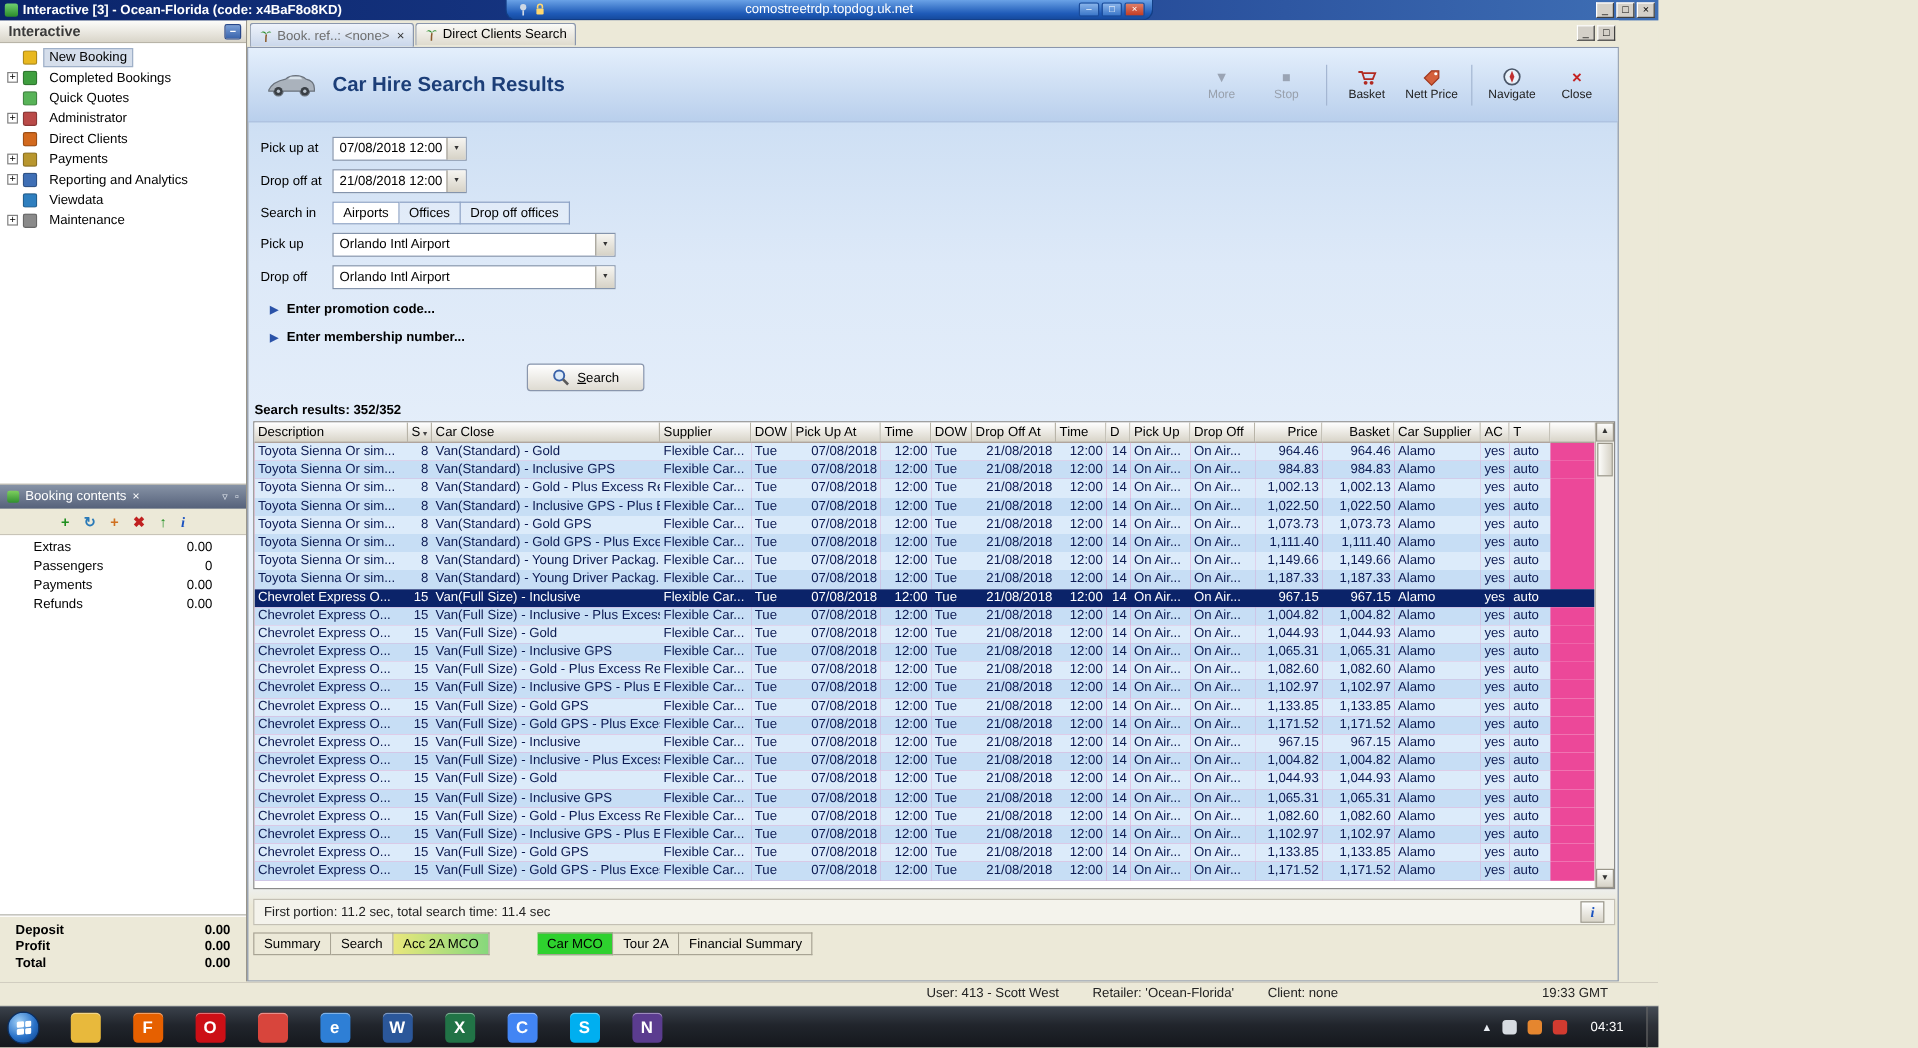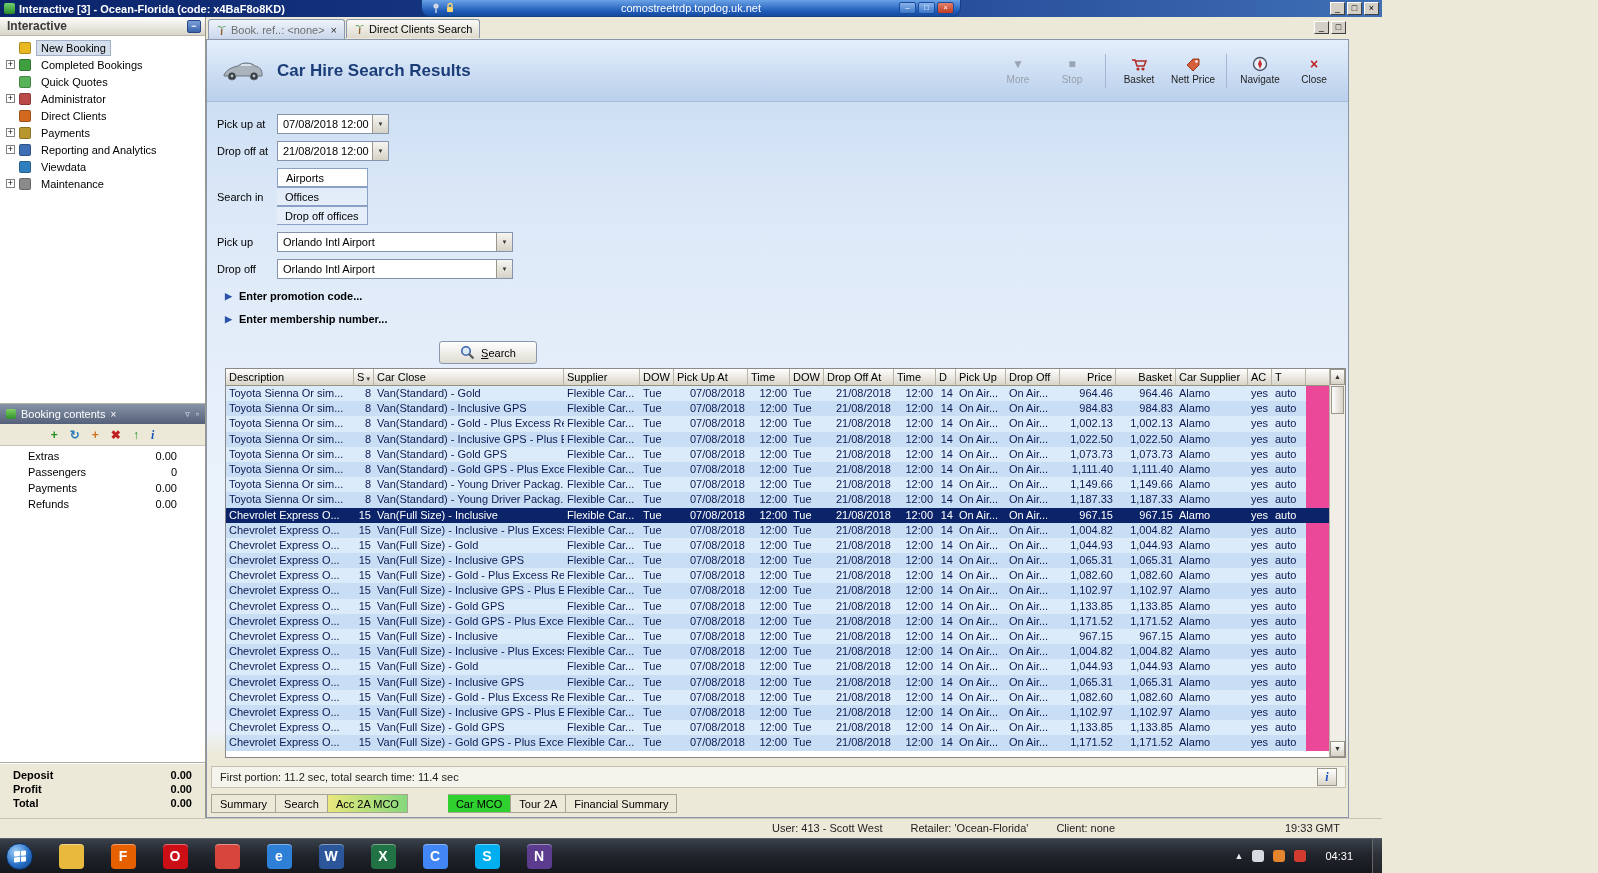--- a/index.html
+++ b/index.html
@@ -76,34 +76,34 @@
   .hsep { width:1px; height:34px; background:#a4b6d2; margin:0 3px; }
 
   .form { flex:0 0 auto; padding:12px 0 0 10px; }
   .frow { display:flex; align-items:center; margin-bottom:7px; }
   .flabel { width:60px; }
   .combo { height:20px; background:#fff; border:1px solid #8494ac; display:flex; align-items:center; }
   .combo .cval { padding:0 5px; flex:1; white-space:nowrap; overflow:hidden; }
   .combo .cbtn { width:16px; height:18px; background:linear-gradient(#f6f5f1,#d6d2c6); border-left:1px solid #9a968a; font-size:6px; line-height:18px; text-align:center; color:#333; flex:0 0 auto; }
   .combo.date { width:112px; }
   .combo.loc { width:236px; }
-  .seg { display:flex;flex-direction:column; }
+  .seg { display:flex; }
   .seg-btn { height:19px; padding:0 8px; display:flex; align-items:center; border:1px solid #8aa0c4; border-left:none; background:rgba(255,255,255,0.25); }
   .seg-btn:first-child { border-left:1px solid #8aa0c4; }
   .seg-btn.active { background:#fff; }
   .disclosure { display:flex; align-items:center; gap:7px; margin:11px 0 0 8px; font-weight:bold; }
   .disc-arrow { color:#2a52a8; font-size:9px; }
   .search-row { margin:16px 0 4px 222px; }
   .search-btn { width:98px; height:23px; border:1px solid #8a96ac; border-radius:3px; background:linear-gradient(#ffffff,#dedbd2); display:flex; align-items:center; justify-content:center; gap:6px; }
   .search-lbl { display:block; }
   .search-lbl::first-letter { text-decoration:underline; }
 
   .results-count { flex:0 0 auto; font-weight:bold; padding:6px 0 3px 5px; }
 
-  .table-wrap { flex:0 0 auto; height:390px; margin-left:18px; margin-right:2px; border:1px solid #8a8a8a; background:#fff; display:flex; min-width:0; }
+  .table-wrap { flex:0 0 auto; height:390px; margin-left:4px; margin-right:2px; border:1px solid #8a8a8a; background:#fff; display:flex; min-width:0; }
   .tgrid { flex:1 1 auto; overflow:hidden; display:flex; flex-direction:column; }
   .thead { display:flex; height:17px; flex:0 0 auto; }
   .th { flex:0 0 auto; background:linear-gradient(#ffffff,#d8d4c8); border-right:1px solid #b8b4a8; border-bottom:1px solid #96927f; line-height:16px; padding:0 3px; overflow:hidden; white-space:nowrap; }
   .th.cfill { border-right:none; }
   .sort-arrow { font-size:6px; margin-left:1px; color:#444; }
   .tbody { flex:1 1 auto; overflow:hidden; }
   .trow { display:flex; height:15.2px; line-height:15.2px; color:#0c1a52; background:#ec4899; }
   .tc { flex:0 0 auto; padding:0 3px; overflow:hidden; white-space:nowrap; }
   .tbody .trow:nth-child(odd):not(.selected) .tc:not(.cfill) { background:#dcebfa; }
   .tbody .trow:nth-child(even):not(.selected) .tc:not(.cfill) { background:#c7def5; }
@@ -436,20 +436,21 @@
             <div class="search-btn">
               <svg width="15" height="15" viewBox="0 0 15 15">
                 <circle cx="6" cy="6" r="4.2" fill="#dceaf8" stroke="#3a62a8" stroke-width="1.6"></circle>
                 <line x1="9.2" y1="9.2" x2="13.4" y2="13.4" stroke="#5a5a5a" stroke-width="2.2"></line>
               </svg>
               <span class="search-lbl">Search</span>
             </div>
           </div>
         </div>
 
+        <div class="results-count">Search results: 352/352</div>
 
         <div class="table-wrap">
           <div class="tgrid">
             <div class="thead">
               <div class="th c0">Description</div>
               <div class="th c1 r"><span>S</span><span class="sort-arrow">▼</span></div>
               <div class="th c2">Car Close</div>
               <div class="th c3">Supplier</div>
               <div class="th c4">DOW</div>
               <div class="th c5">Pick Up At</div>

